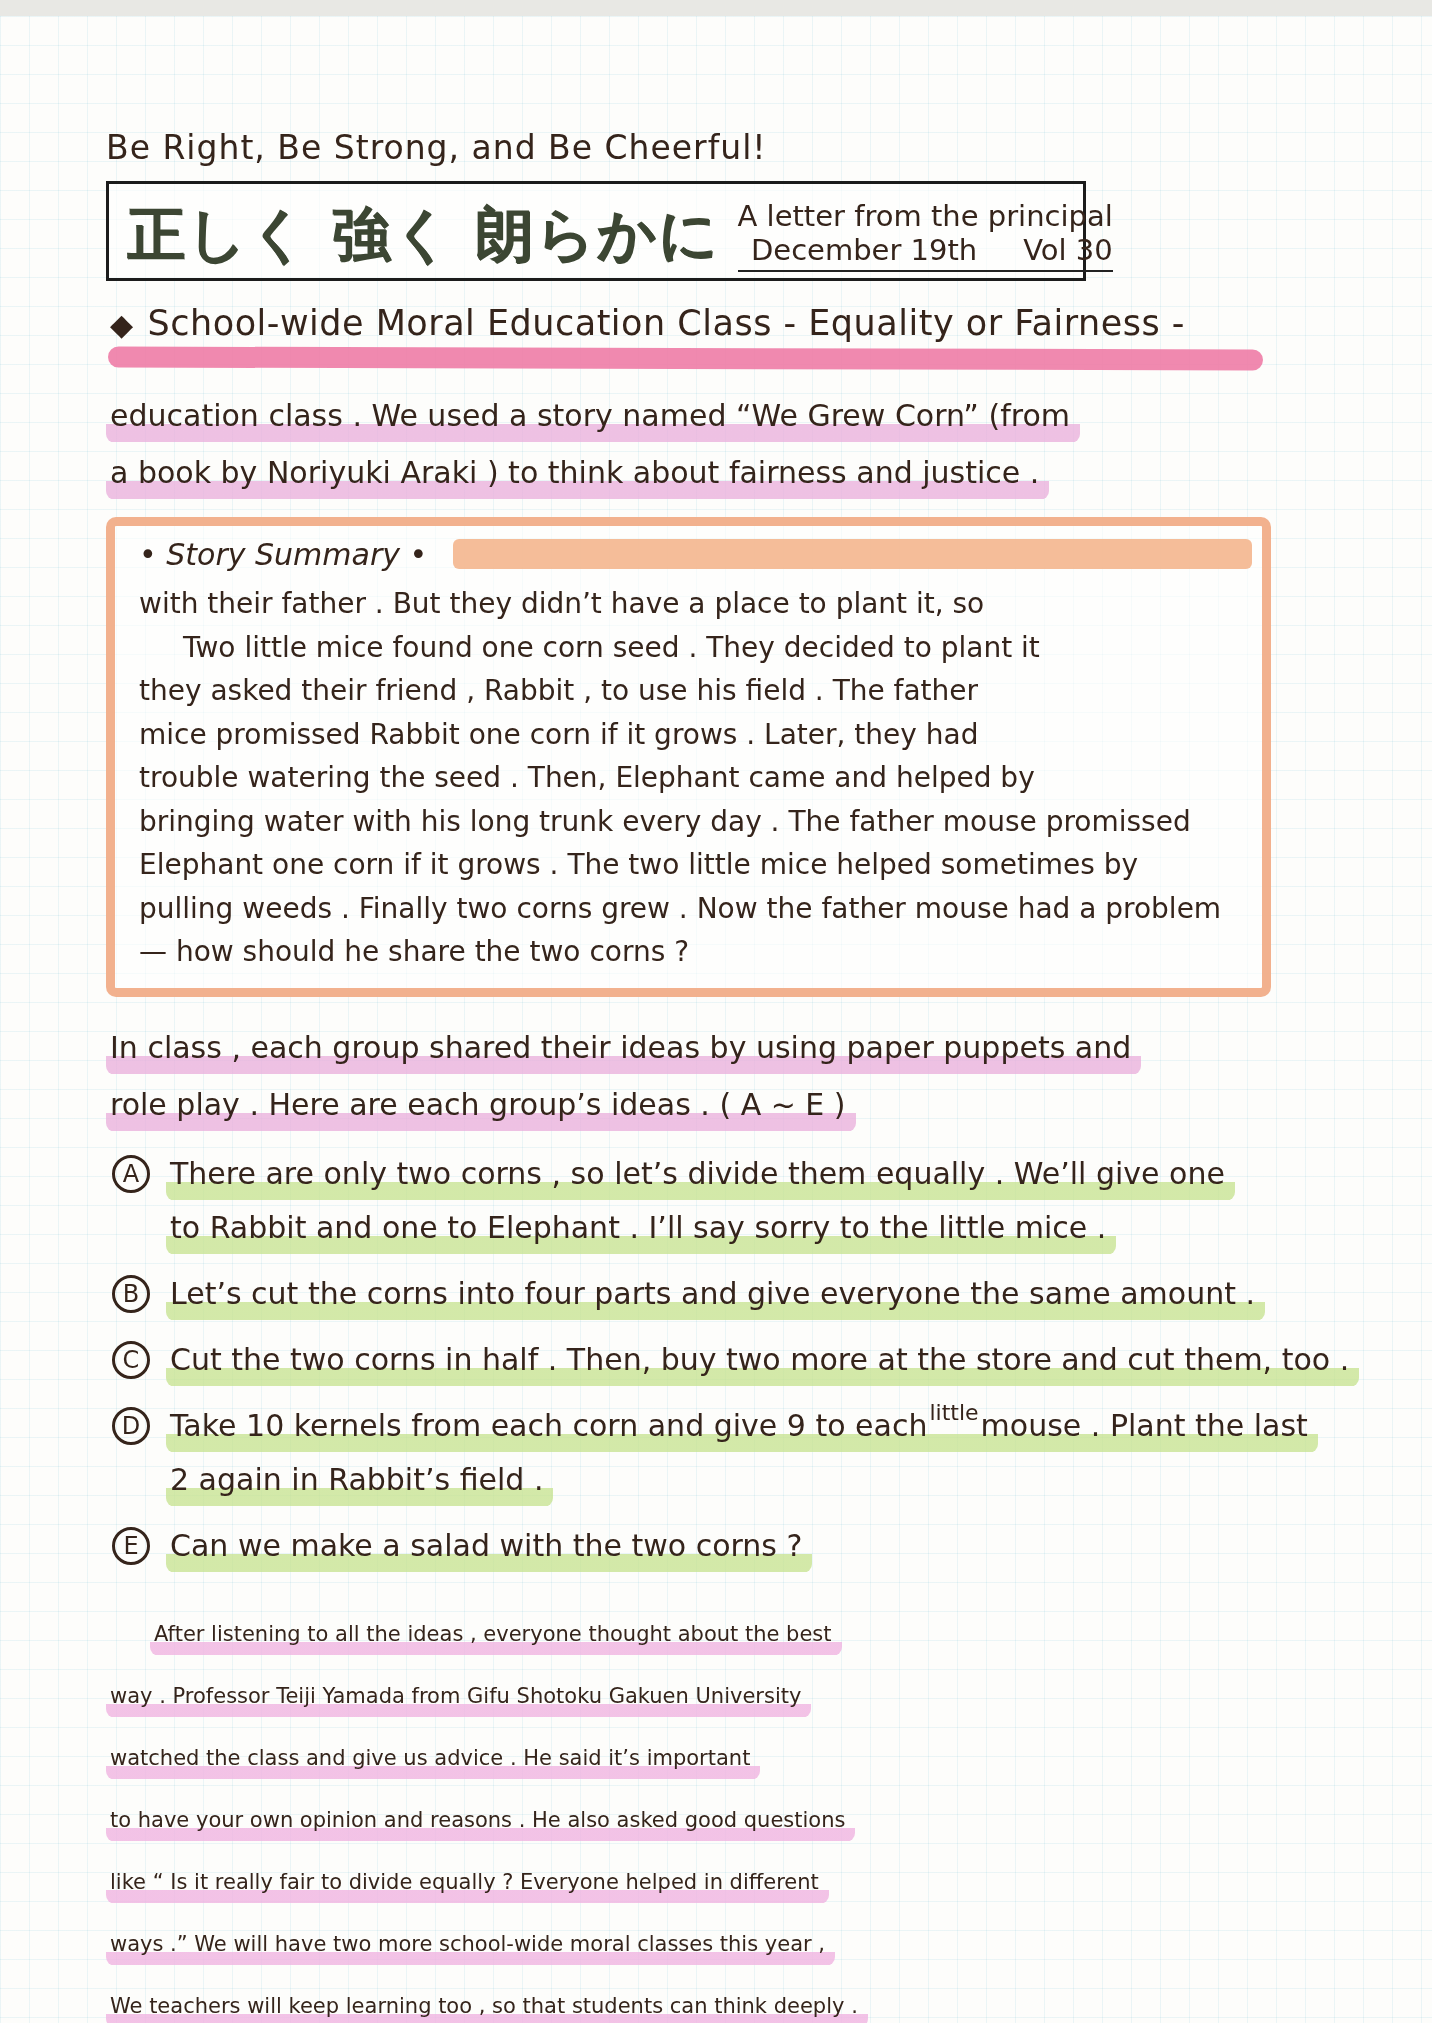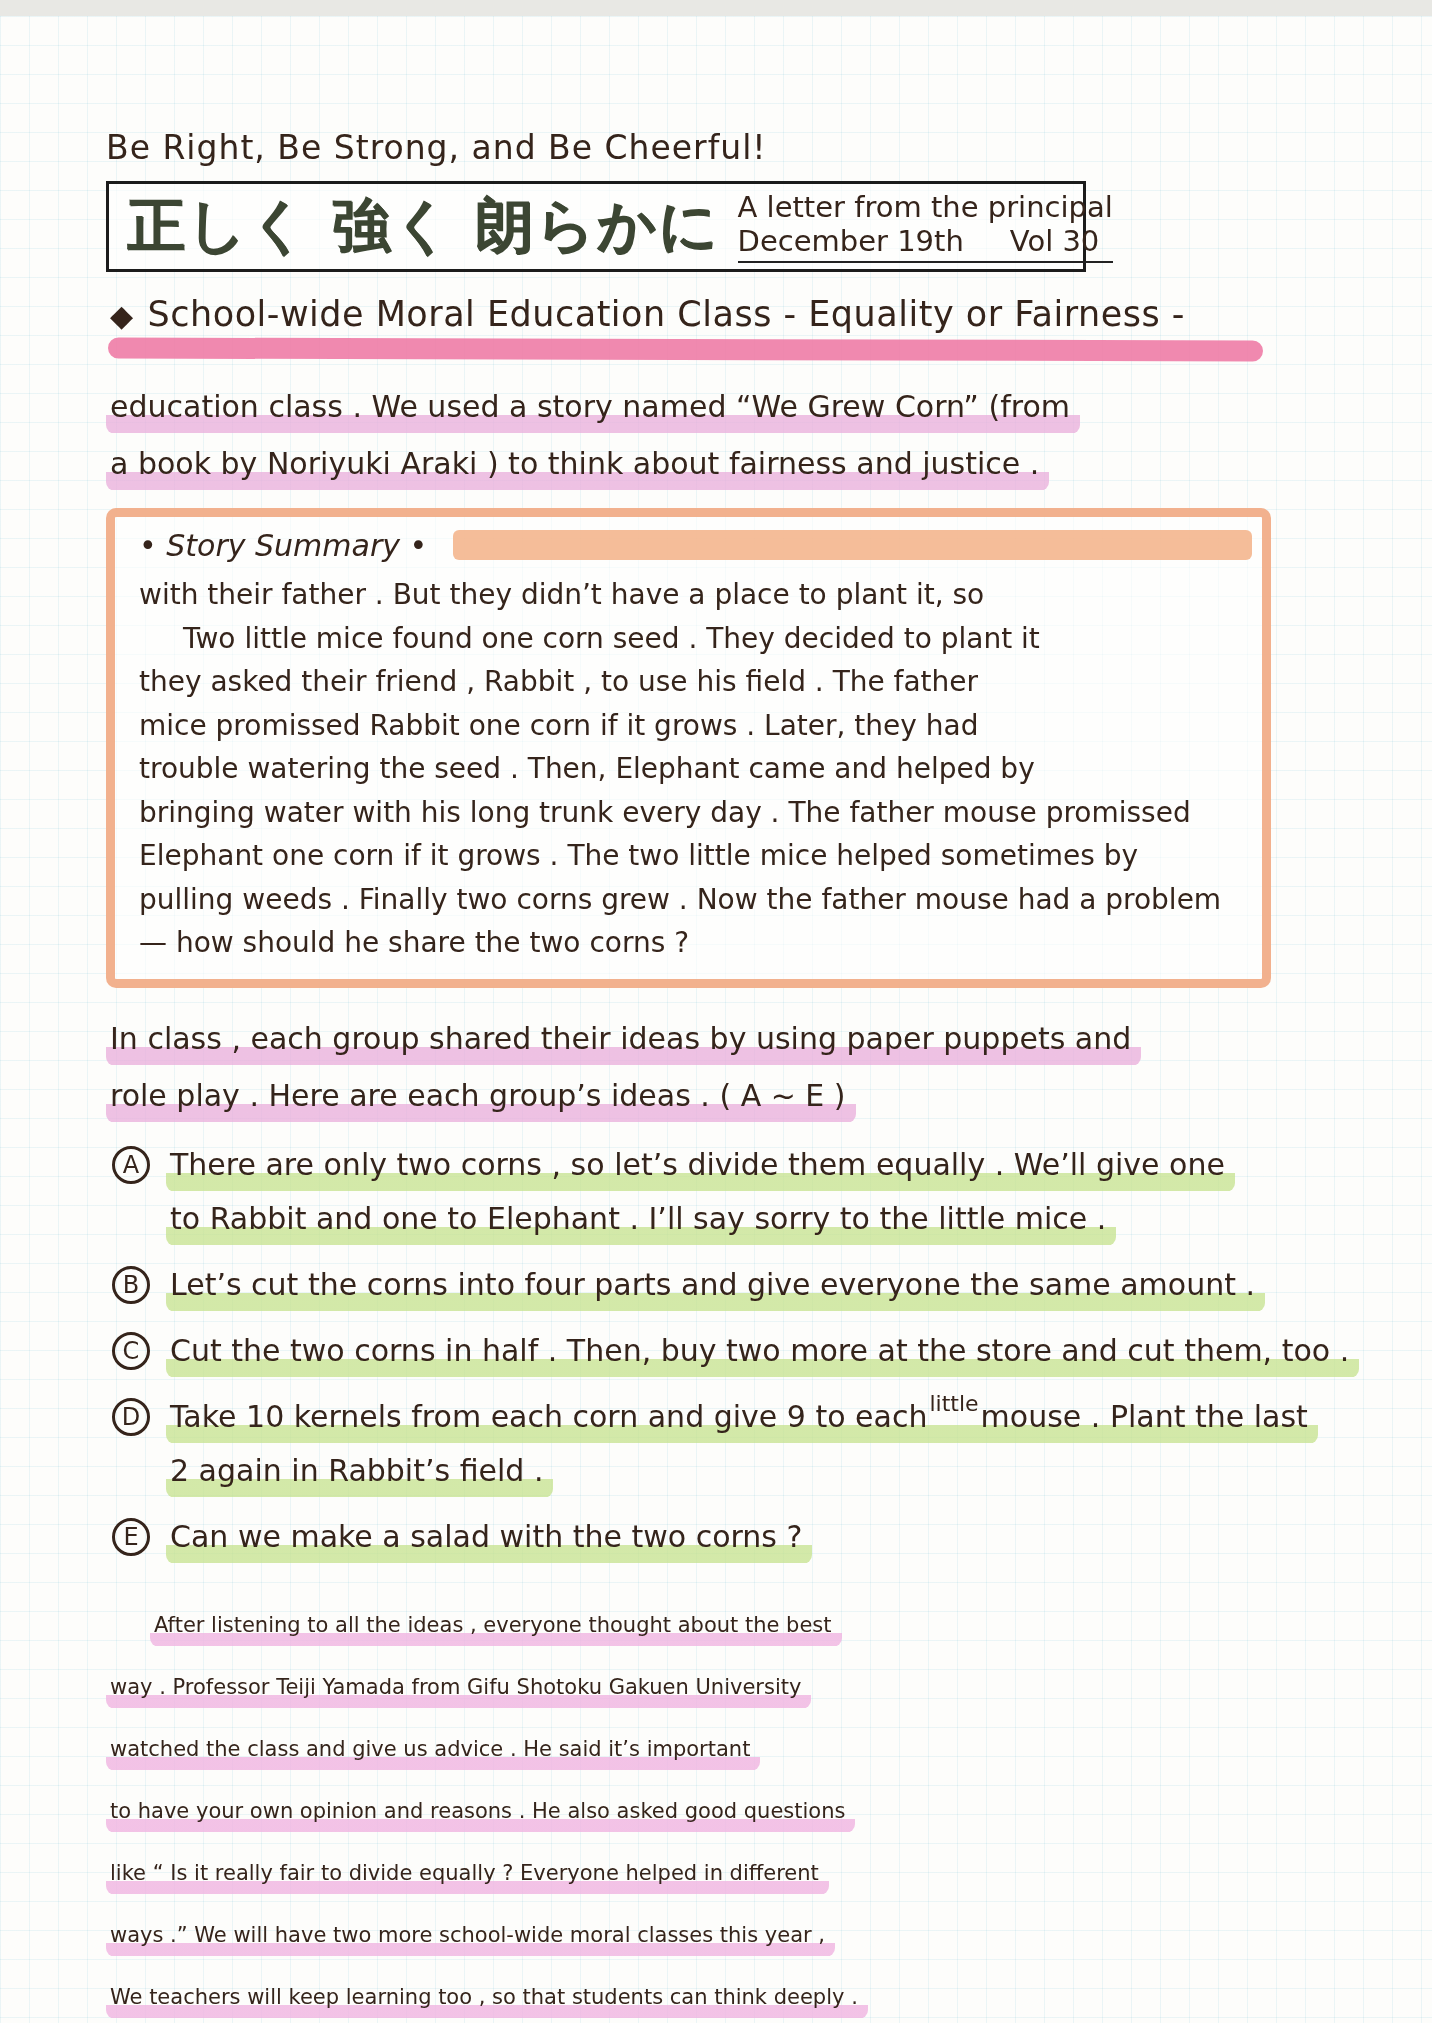--- a/index.html
+++ b/index.html
@@ -27,38 +27,39 @@
     margin-bottom: 14px;
     font-weight: 500;
   }
 
   
   .header-box {
     width: 980px;
     border: 3px solid #1c1c1c;
     display: flex;
     align-items: stretch;
-    padding: 3px 14px 4px 18px;
+    padding: 12px 14px 4px 18px;
     background: rgba(255,255,255,0.6);
   }
   .calligraphy {
     font-size: 58px;
     font-weight: bold;
     color: #3c4633;
     letter-spacing: 2px;
     align-self: center;
     white-space: nowrap;
     text-shadow: 1px 1px 0 #3c4633;
   }
   .header-right {
     flex: 1;
     margin-left: 18px;
     display: flex;
     flex-direction: column;
     justify-content: center;
+    text-align: right;
   }
   .header-right .line1 { font-size: 29px; white-space: nowrap; }
   .header-right .line2 {
     font-size: 29px;
     white-space: nowrap;
     border-bottom: 2px solid #222;
     padding-bottom: 3px;
   }
   .vol { display: inline-block; margin-left: 46px; }
 

